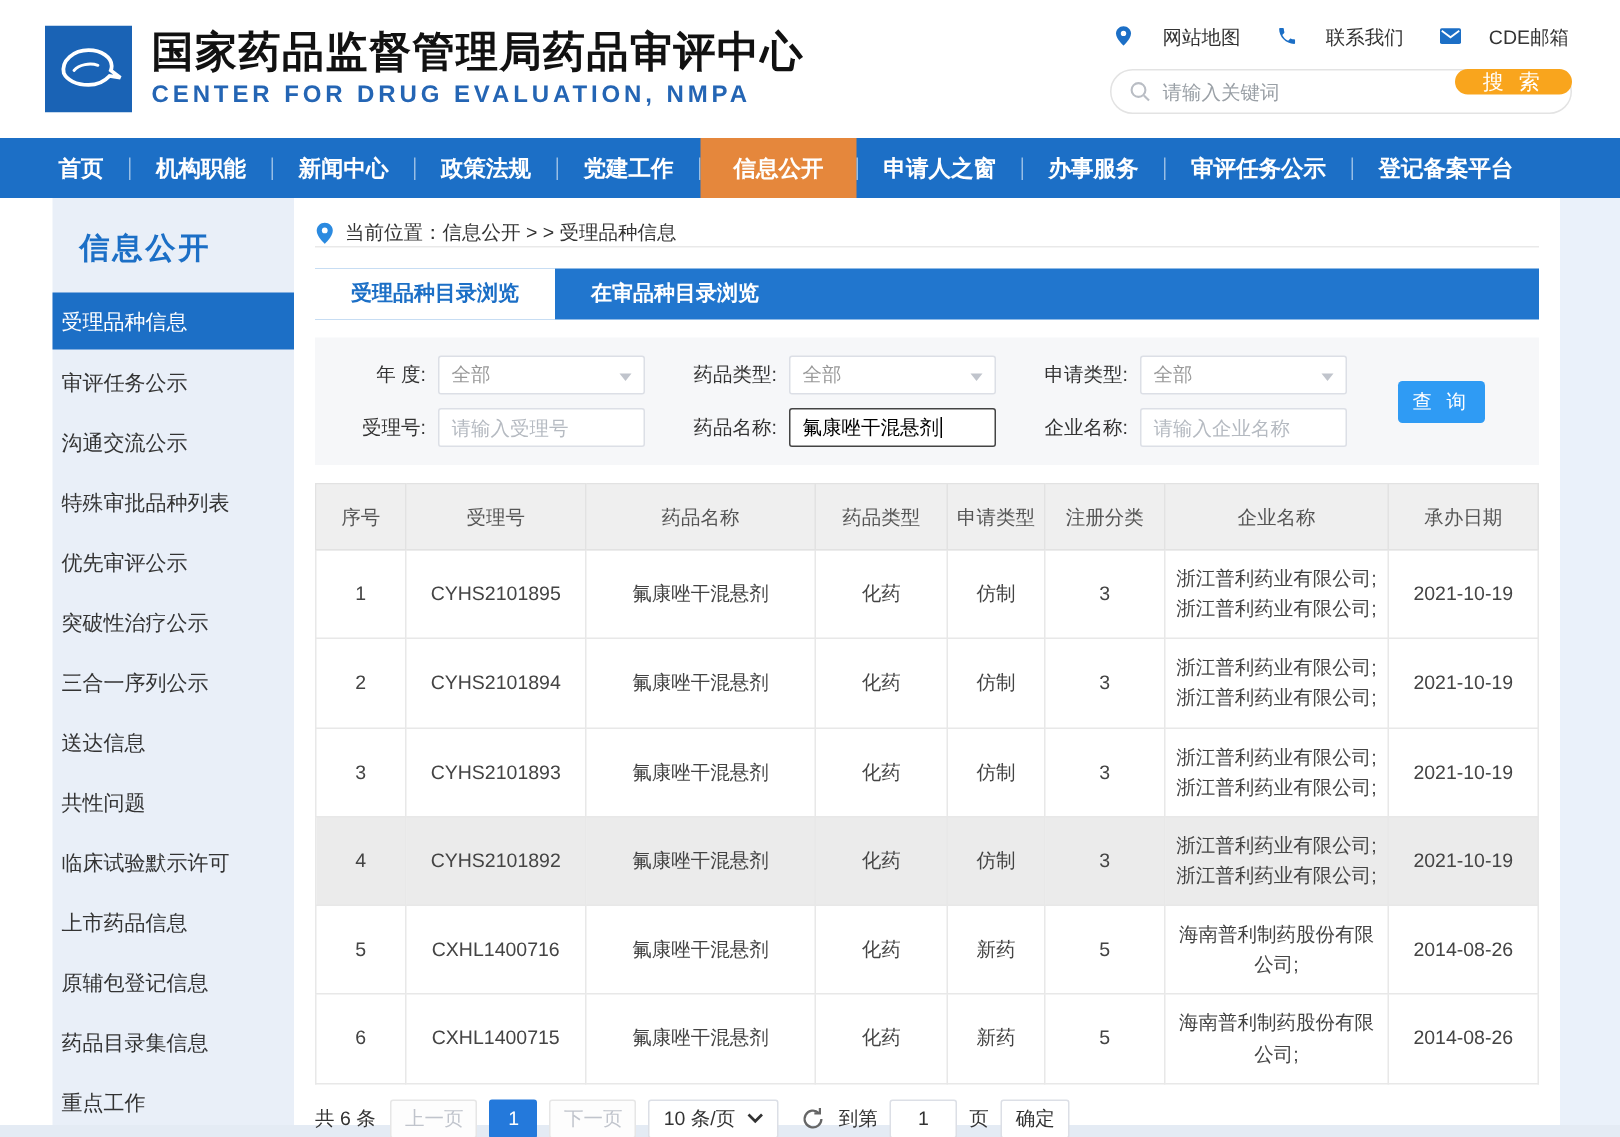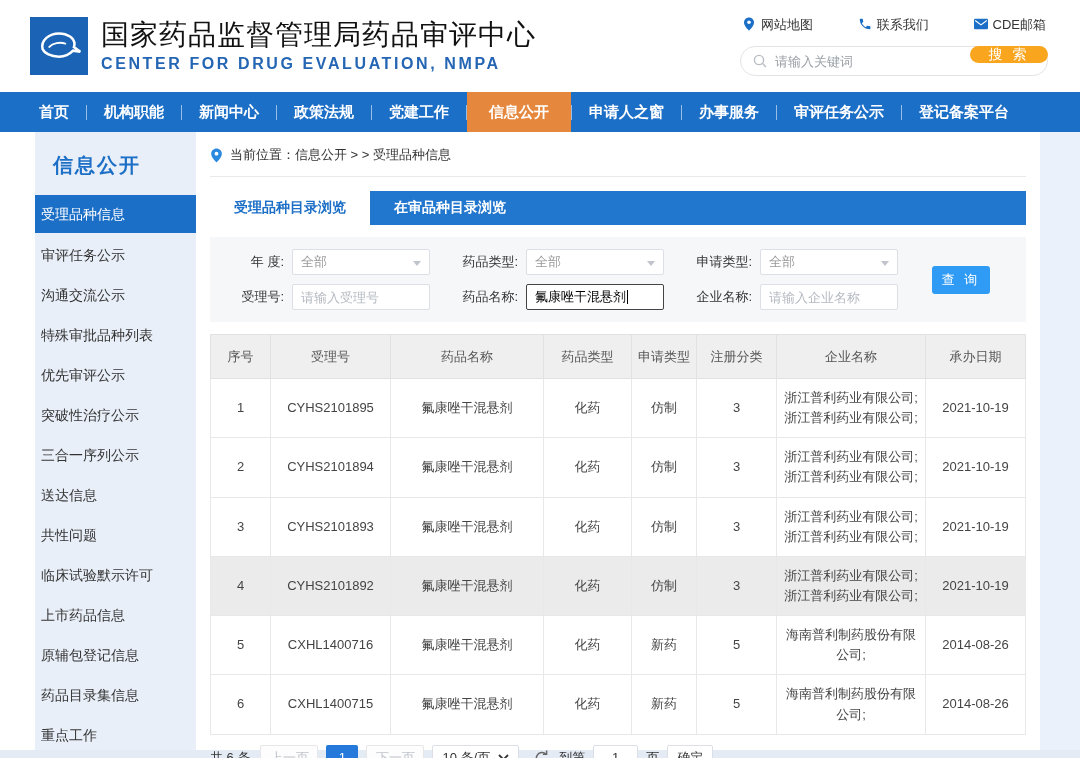--- a/index.html
+++ b/index.html
@@ -3,25 +3,25 @@
 <meta charset="utf-8">
 <style>
   * { margin:0; padding:0; box-sizing:border-box; }
   html,body { width:1080px; height:758px; overflow:hidden; }
   body { font-family:"Liberation Sans","DejaVu Sans",sans-serif; background:#eaf1fa; color:#333; }
 
   
   .header { height:92px; background:#fff; display:flex; align-items:center; padding:0 32px 0 30px; }
   .logo { width:58px; height:58px; flex:0 0 58px; }
   .brand { margin-left:13px; }
-  .brand-title { font-size:28px; font-weight:normal; color:#111; letter-spacing:1px; line-height:1.15; }
+  .brand-title { font-size:28px; font-weight:bold; color:#111; letter-spacing:1px; line-height:1.15; }
   .brand-sub { font-size:16px; font-weight:bold; color:#2465b4; letter-spacing:2.6px; margin-top:4px; }
   .header-right { margin-left:auto; width:308px; }
   .quick-links { display:flex; justify-content:space-between; padding:0 2px; margin-bottom:12px; }
-  .quick-link { display:flex; align-items:center; gap:5px; font-size:13px; color:#333; cursor:pointer; }
+  .quick-link { display:flex; align-items:center; gap:19px; font-size:13px; color:#333; cursor:pointer; }
   .quick-link svg { width:14px; height:14px; }
   .search-bar { position:relative; height:30px; }
   .search-input { width:100%; height:30px; border:1px solid #e3e3e3; border-radius:15px; padding:0 88px 0 34px; font-size:13px; color:#666; outline:none; background:#fff; }
   .search-input::placeholder { color:#9aa0a6; }
   .search-mag { position:absolute; left:12px; top:7px; width:16px; height:16px; }
   .search-btn { position:absolute; right:0; top:0; width:78px; height:17px; border:none; border-radius:15px; background:#f9a51d; color:#fff; font-size:14px; letter-spacing:3px; cursor:pointer; font-family:inherit; }
 
   
   .nav { height:40px; background:#1c6fc6; display:flex; align-items:stretch; padding-left:22px; }
   .nav-item { display:flex; align-items:center; padding:0 17px; color:#fff; font-size:15px; font-weight:bold; cursor:pointer; white-space:nowrap; }
@@ -34,21 +34,21 @@
   .bottom-strip { height:8px; background:#e4ebf4; }
 
   
   .sidebar { width:161px; margin-left:35px; background:#e9eff8; flex:0 0 161px; }
   .sidebar-title { font-size:20px; font-weight:bold; color:#1c6fc6; padding:20px 0 16px 18px; letter-spacing:2px; }
   .side-item { height:40px; line-height:40px; padding-left:6px; font-size:14px; color:#333; cursor:pointer; white-space:nowrap; }
   .side-item.active { background:#1c6fc6; color:#fff; height:38px; line-height:38px; margin-bottom:2px; }
 
   
   .content { flex:1; padding:14px 14px 0 14px; background:#fff; }
-  .breadcrumb { display:flex; align-items:center; gap:7px; font-size:13px; color:#333; padding-bottom:12px; border-bottom:1px solid #e9e9e9; }
+  .breadcrumb { display:flex; align-items:center; gap:7px; font-size:13px; color:#333; padding-bottom:0; border-bottom:1px solid #e9e9e9; }
   .breadcrumb svg { width:13px; height:15px; }
 
   .tabbar { margin-top:14px; height:34px; background:#2176ce; display:flex; }
   .tab { display:flex; align-items:center; padding:0 24px; font-size:14px; font-weight:bold; color:#fff; cursor:pointer; }
   .tab.active { background:#fff; color:#1c6fc6; }
 
   
   .filter-panel { margin-top:12px; background:#f6f7f9; padding:12px 16px 12px 10px; display:flex; align-items:center; }
   .filter-grid { display:grid; grid-template-columns:max-content max-content max-content; gap:9px 24px; }
   .field { display:flex; align-items:center; }

